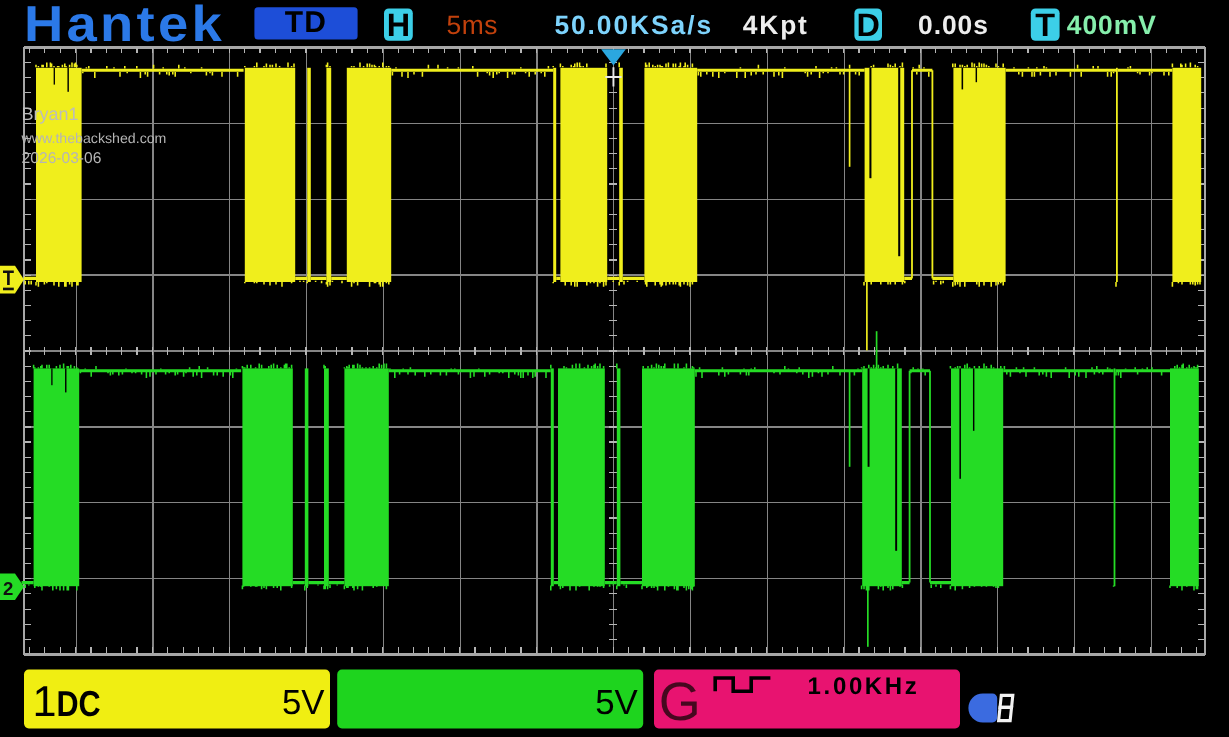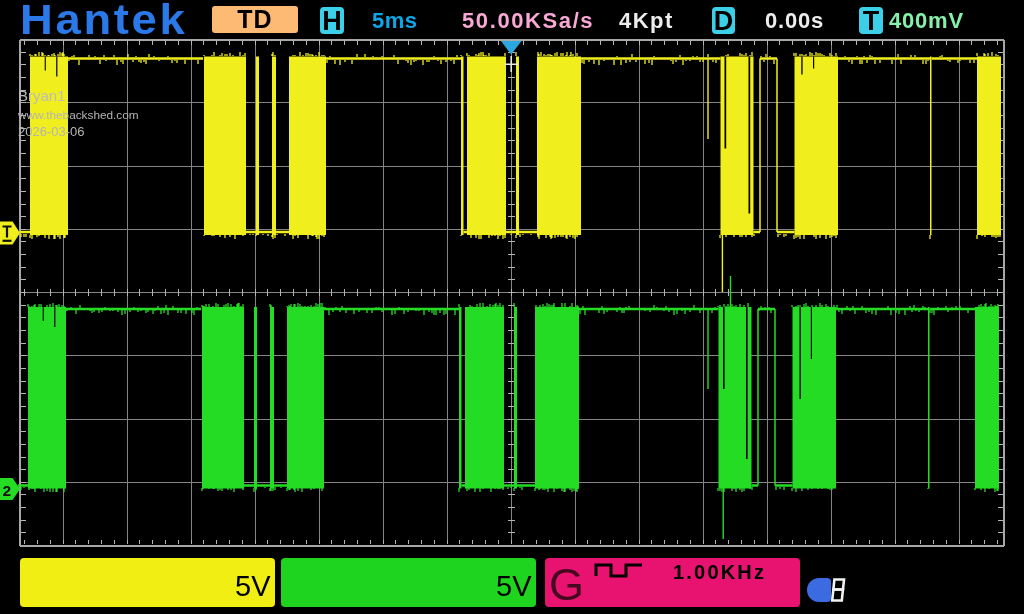--- a/index.html
+++ b/index.html
@@ -62,35 +62,36 @@
       <rect x="810.8" y="307.0" width="1.2" height="52.0" fill="#000"></rect>
       <polygon points="501,41 521.5,41 511.2,54.5" fill="#2ba7df"></polygon>
       <path d="M504.5 64.2h13.5M511.2 56v16" stroke="#e8e8e8" stroke-width="1.6" fill="none"></path>
       <polygon points="0,221.5 12.5,221.5 20,233 12.5,244.5 0,244.5" fill="#f0ee1c"></polygon>
       <path d="M2.5 226.5h9M7 226.5v11" stroke="#111" stroke-width="2.2" fill="none"></path>
       <path d="M2.5 240.8h9" stroke="#111" stroke-width="2.2" fill="none"></path>
       <polygon points="0,478 12.5,478 20,489 12.5,500 0,500" fill="#25dc25"></polygon>
       <text x="2.5" y="495.5" font-family="Liberation Sans, sans-serif" font-size="15.5" font-weight="700" fill="#111">2</text>
     </svg>
 <div class="ab" style="left:20px;top:-4px;font-size:42px;font-weight:700;color:#2b79e8;letter-spacing:2.5px;transform:scaleX(1.08);transform-origin:0 0">Hantek</div>
-<div class="ab" style="left:212px;top:6px;width:86px;height:27px;background:#fdba74;border-radius:3px;color:#000;font-weight:700;font-size:25px;text-align:center;line-height:27px;letter-spacing:1px">TD</div>
+<div class="ab" style="left:212px;top:6px;width:86px;height:27px;background:#1d4ed8;border-radius:3px;color:#000;font-weight:700;font-size:25px;text-align:center;line-height:27px;letter-spacing:1px">TD</div>
 <div class="ic" style="left:320px;top:7px;width:24px;height:27px;font-size:27px;line-height:28px">H</div>
-<div class="ab" style="left:372px;top:8px;font-size:22px;font-weight:700;color:#0ea5e9;letter-spacing:0.5px">5ms</div>
-<div class="ab" style="left:462px;top:8px;font-size:22px;font-weight:700;color:#f9a8d4;letter-spacing:1.6px">50.00KSa/s</div>
+<div class="ab" style="left:372px;top:8px;font-size:22px;font-weight:400;color:#c2410c;letter-spacing:0.5px">5ms</div>
+<div class="ab" style="left:462px;top:8px;font-size:22px;font-weight:700;color:#7dd3fc;letter-spacing:1.6px">50.00KSa/s</div>
 <div class="ab" style="left:619px;top:8px;font-size:22px;font-weight:700;color:#ededed;letter-spacing:1.5px">4Kpt</div>
 <div class="ic" style="left:712px;top:7px;width:23px;height:27px;font-size:27px;line-height:28px">D</div>
 <div class="ab" style="left:765px;top:8px;font-size:22px;font-weight:700;color:#ededed;letter-spacing:0.8px">0.00s</div>
 <div class="ic" style="left:859px;top:7px;width:24px;height:27px;font-size:27px;line-height:28px">T</div>
 <div class="ab" style="left:889px;top:8px;font-size:22px;font-weight:700;color:#86efac;letter-spacing:0.8px">400mV</div>
 
 <div class="ab" style="left:18px;top:87px;font-size:15px;color:#bcbcbc">Bryan1</div>
 <div class="ab" style="left:18px;top:108px;font-size:11.8px;color:#b5b5b5">www.thebackshed.com</div>
 <div class="ab" style="left:18px;top:124px;font-size:13px;color:#b5b5b5">2026-03-06</div>
 
 <div class="ab" style="left:20px;top:558px;width:255px;height:49px;background:#f0ee12;border-radius:4px"></div>
+<div class="ab" style="left:27px;top:564px;font-size:36px;color:#000">1<span style="font-size:30px;font-weight:700;letter-spacing:0;display:inline-block;transform:scaleX(0.85);transform-origin:0 60%">DC</span></div>
 <div class="ab" style="left:235px;top:570px;font-size:29px;color:#000">5V</div>
 <div class="ab" style="left:281px;top:558px;width:255px;height:49px;background:#1ed41e;border-radius:4px"></div>
 <div class="ab" style="left:496px;top:570px;font-size:29px;color:#000">5V</div>
 <div class="ab" style="left:545px;top:558px;width:255px;height:49px;background:#e81370;border-radius:4px"></div>
 <div class="ab" style="left:549px;top:559px;font-size:45px;color:#46081f">G</div>
 <svg class="ab" style="left:594px;top:562px" width="50" height="18" viewBox="0 0 50 18">
       <path d="M2 14V3h15v11h15V3h16" stroke="#000" stroke-width="3" fill="none"></path>
     </svg>
 <div class="ab" style="left:673px;top:561px;font-size:20px;font-weight:700;color:#000;letter-spacing:2.2px">1.00KHz</div>
 <div class="ab" style="left:807px;top:578px;width:24px;height:24px;background:#3b6be0;border-radius:12px 4px 4px 12px"></div>

